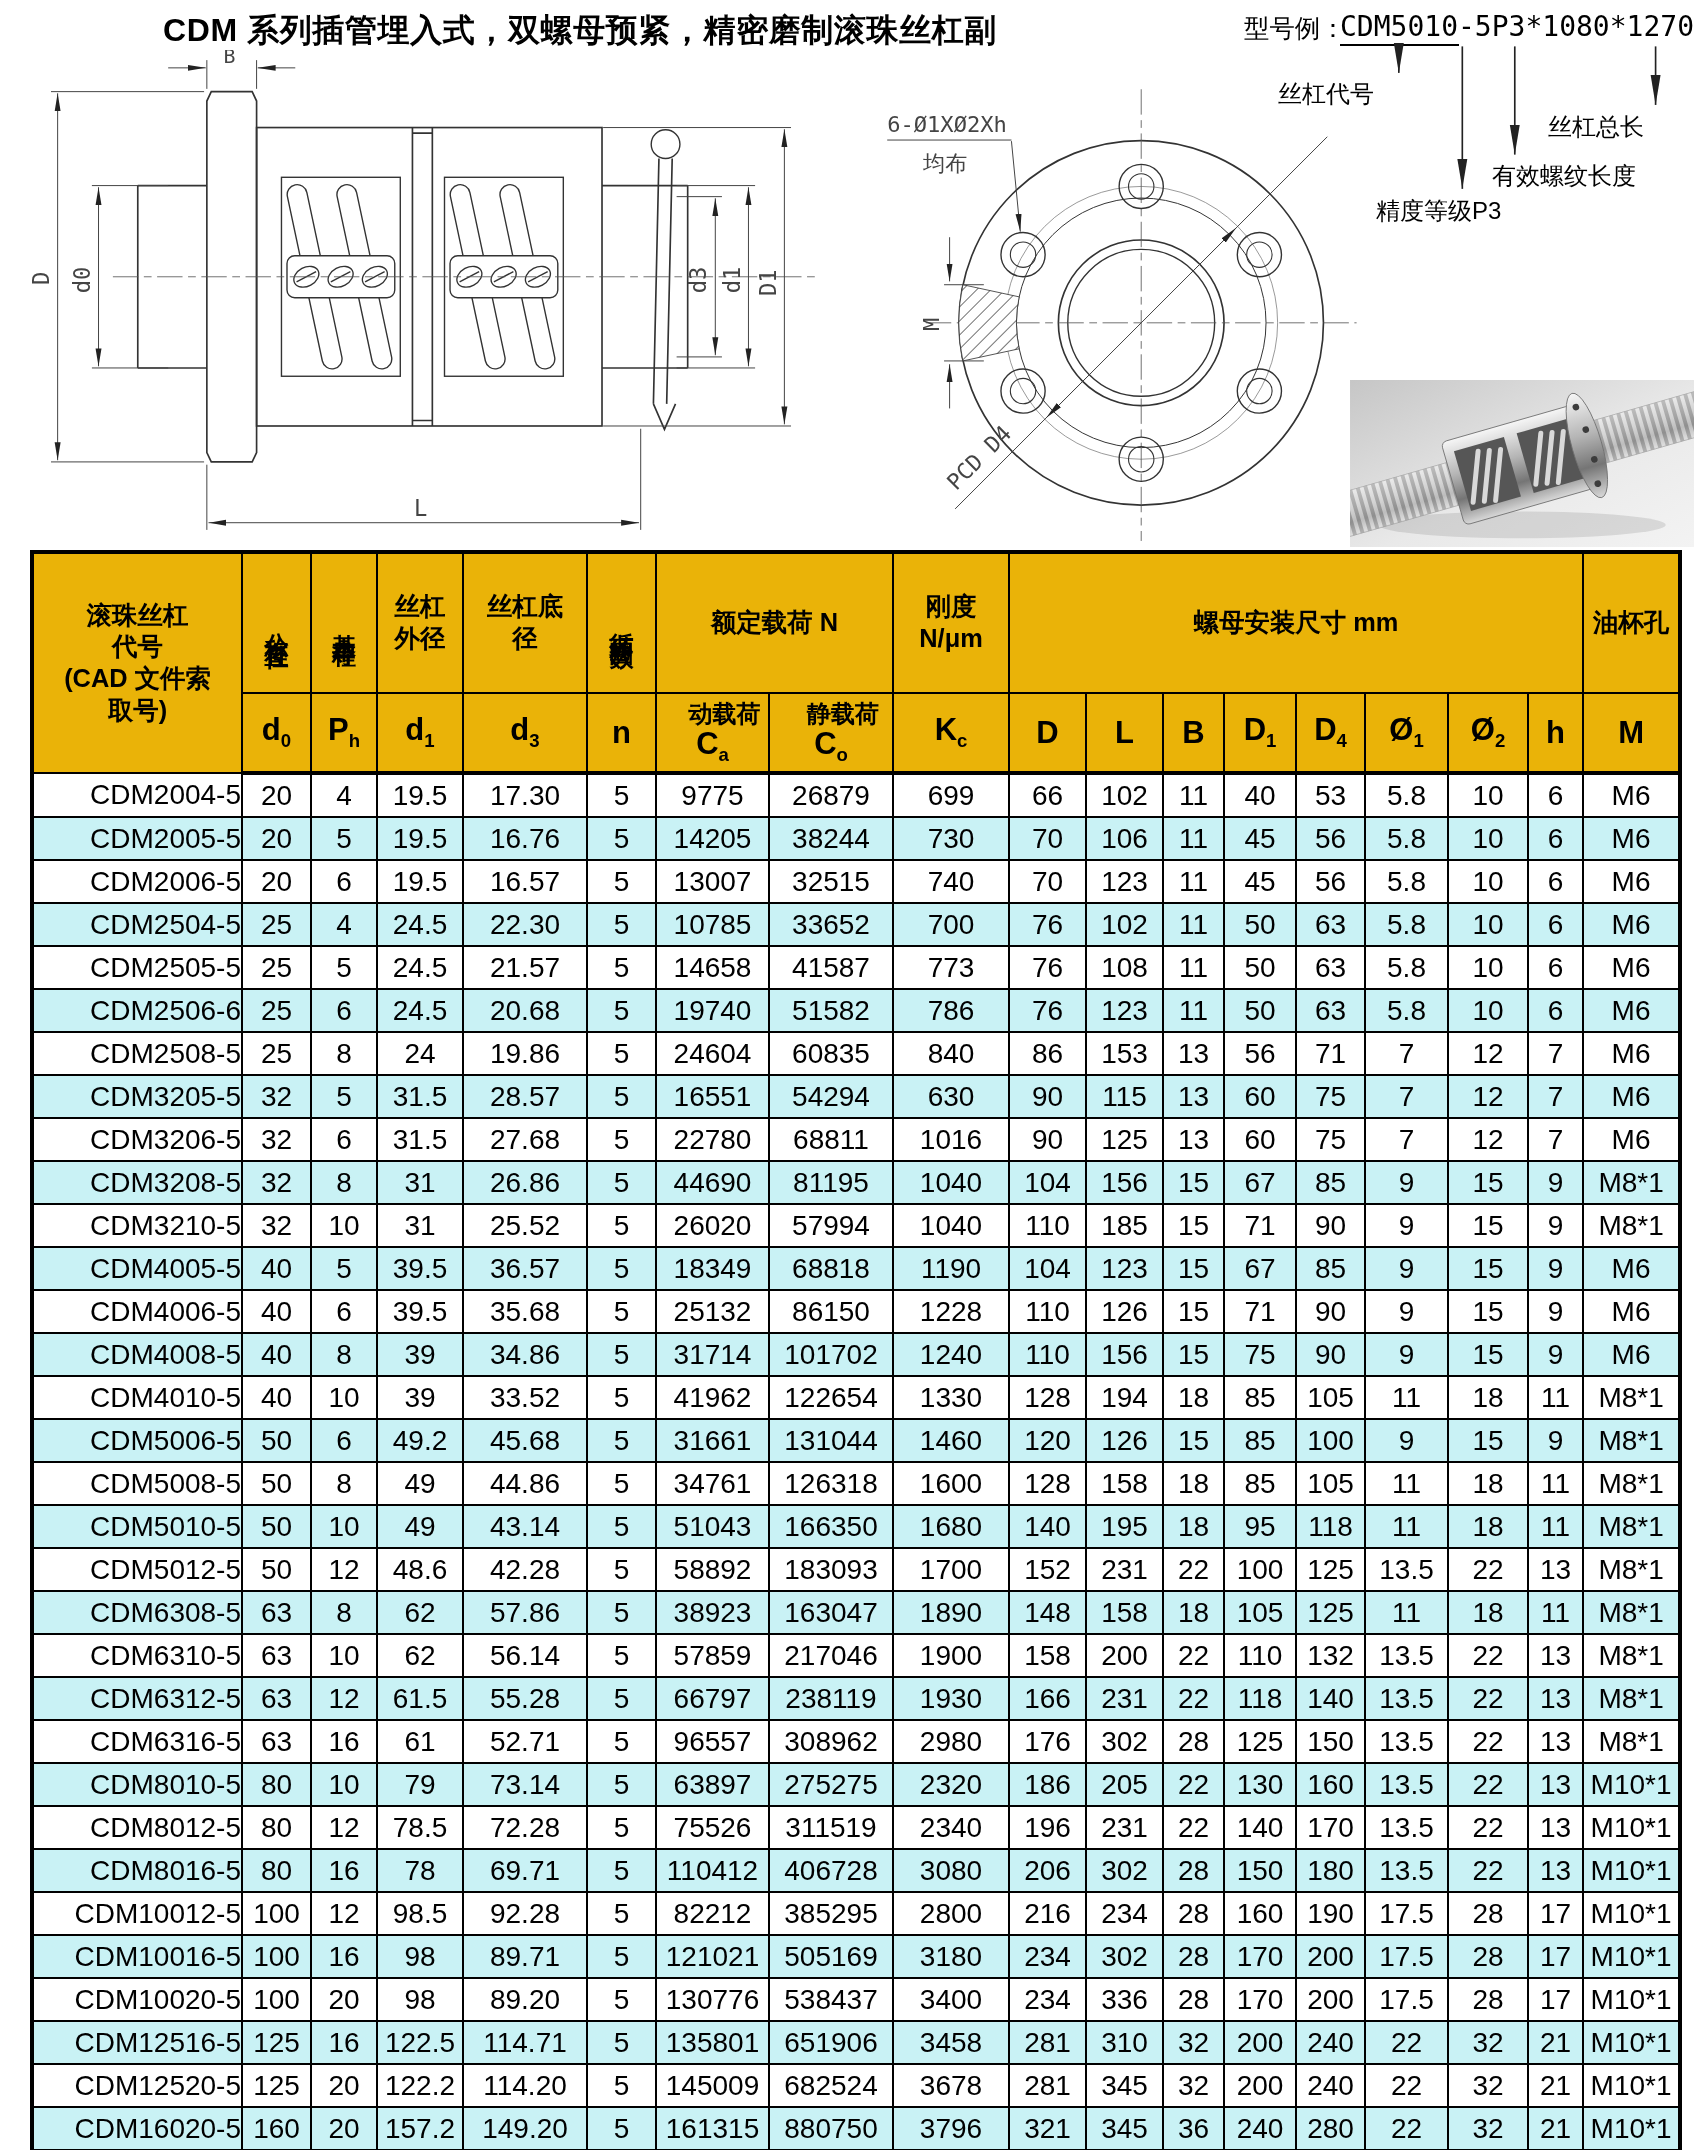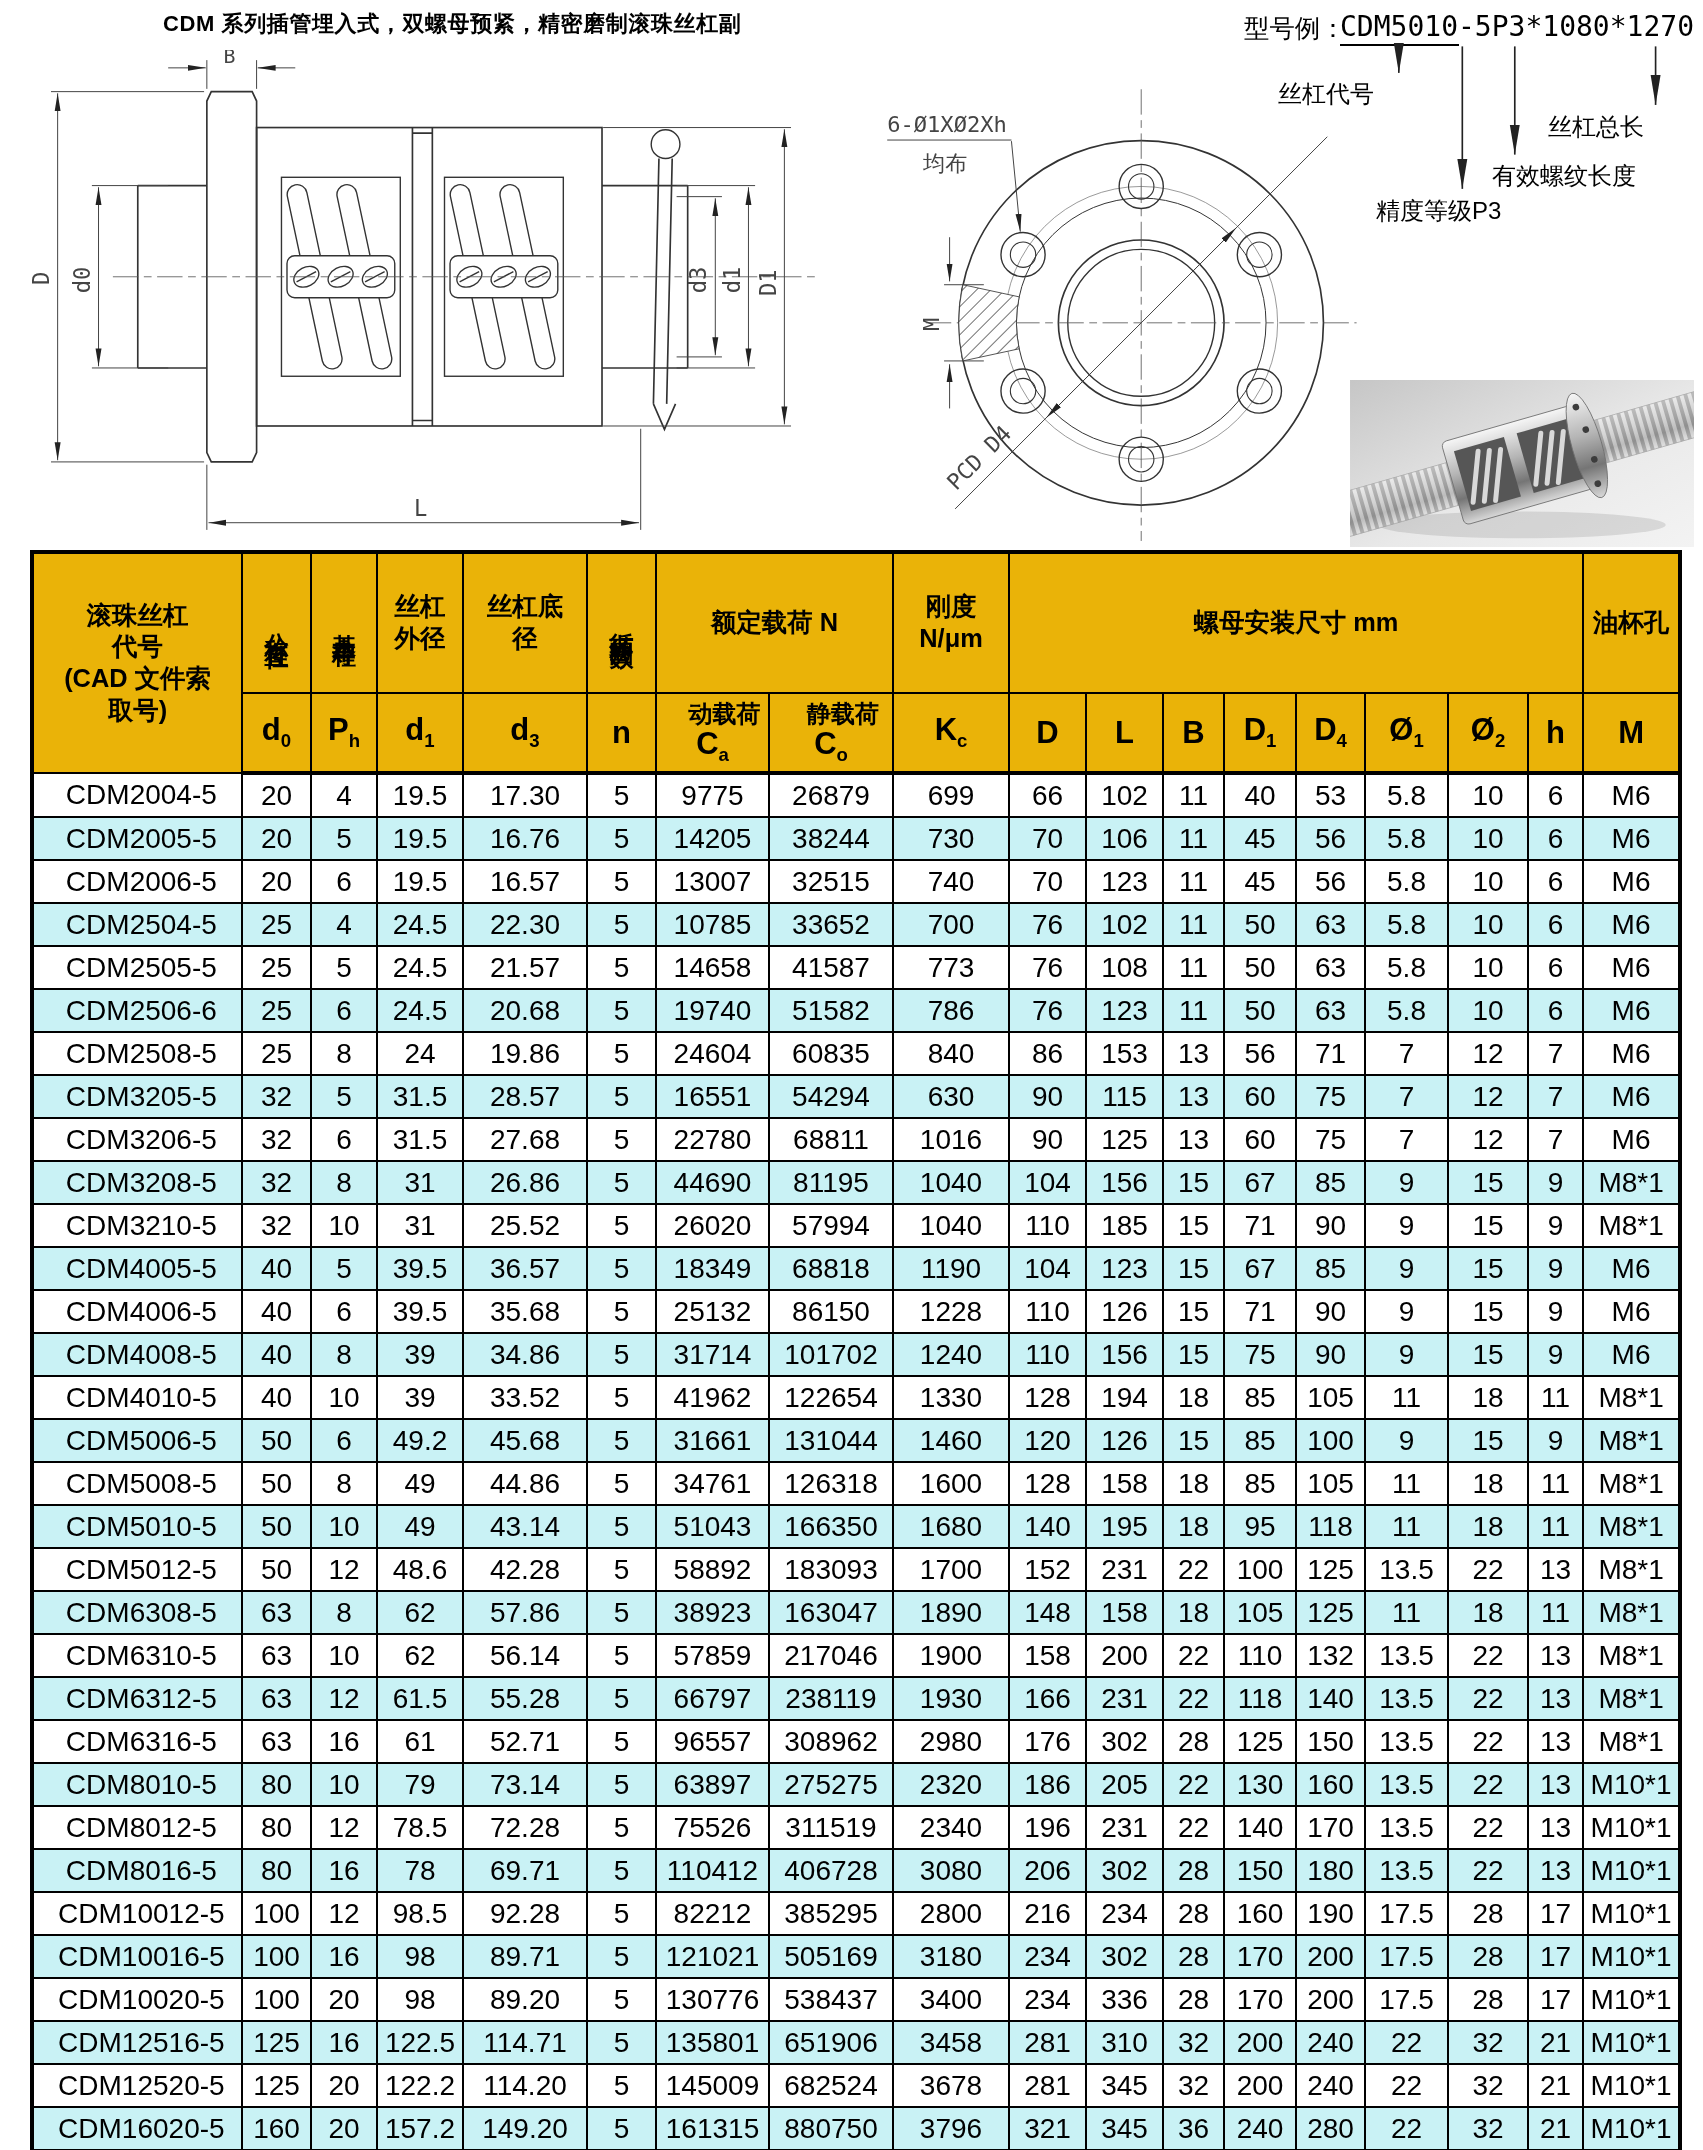--- a/index.html
+++ b/index.html
@@ -1,20 +1,20 @@
 <!DOCTYPE html>
 <html style="font-size:8.8px"><head>
 <meta charset="utf-8">
 <style>
   html,body{margin:0;padding:0;background:#ffffff;}
   body{width:1704px;height:2151px;position:relative;font-family:"Liberation Sans",sans-serif;color:#000;overflow:hidden;}
   #page{position:absolute;inset:0;}
 
   
-  .page-title{position:absolute;left:163px;top:8.8px;font-size:22px;font-weight:bold;letter-spacing:0.6px;white-space:nowrap;}
+  .page-title{position:absolute;left:163px;top:8.8px;font-size:32px;font-weight:bold;letter-spacing:0.6px;white-space:nowrap;}
   .model-prefix{position:absolute;left:1232px;top:12px;font-size:25.4px;white-space:nowrap;margin-left:12px;}
   .model-code{position:absolute;left:1340px;top:10px;font-size:28px;font-family:"DejaVu Sans Mono",monospace;letter-spacing:0px;white-space:nowrap;text-align:right;}
   .model-underline{position:absolute;left:1340px;top:44px;width:119px;height:2.2px;background:#000;}
   .anno{position:absolute;font-size:24px;white-space:nowrap;}
   .anno-code{left:1278px;top:78px;}
   .anno-grade{left:1376px;top:195px;}
   .anno-thread{left:1492px;top:160px;}
   .anno-total{left:1548px;top:111px;}
 
   svg{position:absolute;}
@@ -36,21 +36,21 @@
   thead th{background:#eab308;font-weight:bold;}
   tr.h1 th{height:138px;font-size:25.4px;line-height:1.25;}
   tr.h2 th{height:77px;border-bottom:4.4px solid #000;}
   th.c-code{font-size:25.4px;}
   .vtxt{writing-mode:vertical-rl;text-orientation:upright;letter-spacing:4.4px;font-size:24px;font-weight:bold;display:inline-block;}
   .sym{font-weight:bold;font-size:31px;line-height:1;}
   .sym sub{font-size:0.6em;}
   .ld{font-size:24px;font-weight:bold;line-height:1.15;padding-left:24px;}
   tbody td{height:41px;font-size:28px;line-height:1;background:#fff;}
   tbody tr.alt td{background:#c9f2f5;}
-  tbody td.code{text-align:center;padding-left:7.7px;margin-top:11px;}
+  tbody td.code{text-align:right;padding-left:7.7px;margin-top:11px;}
 </style>
 </head>
 <body>
 
 <div id="page">
 
   <div class="page-title">CDM 系列插管埋入式，双螺母预紧，精密磨制滚珠丝杠副</div>
 
   <div class="model-prefix">型号例：</div>
   <div class="model-code">CDM5010-5P3*1080*1270</div>

